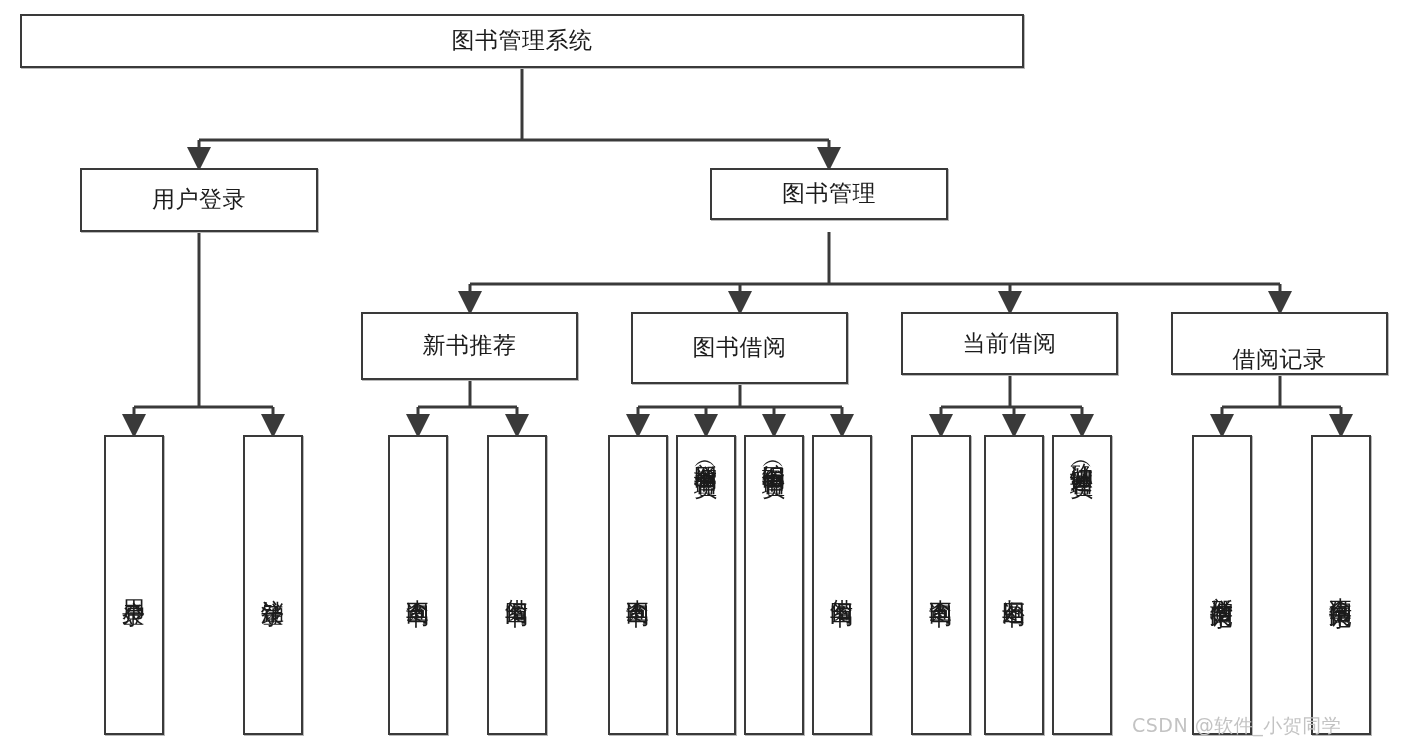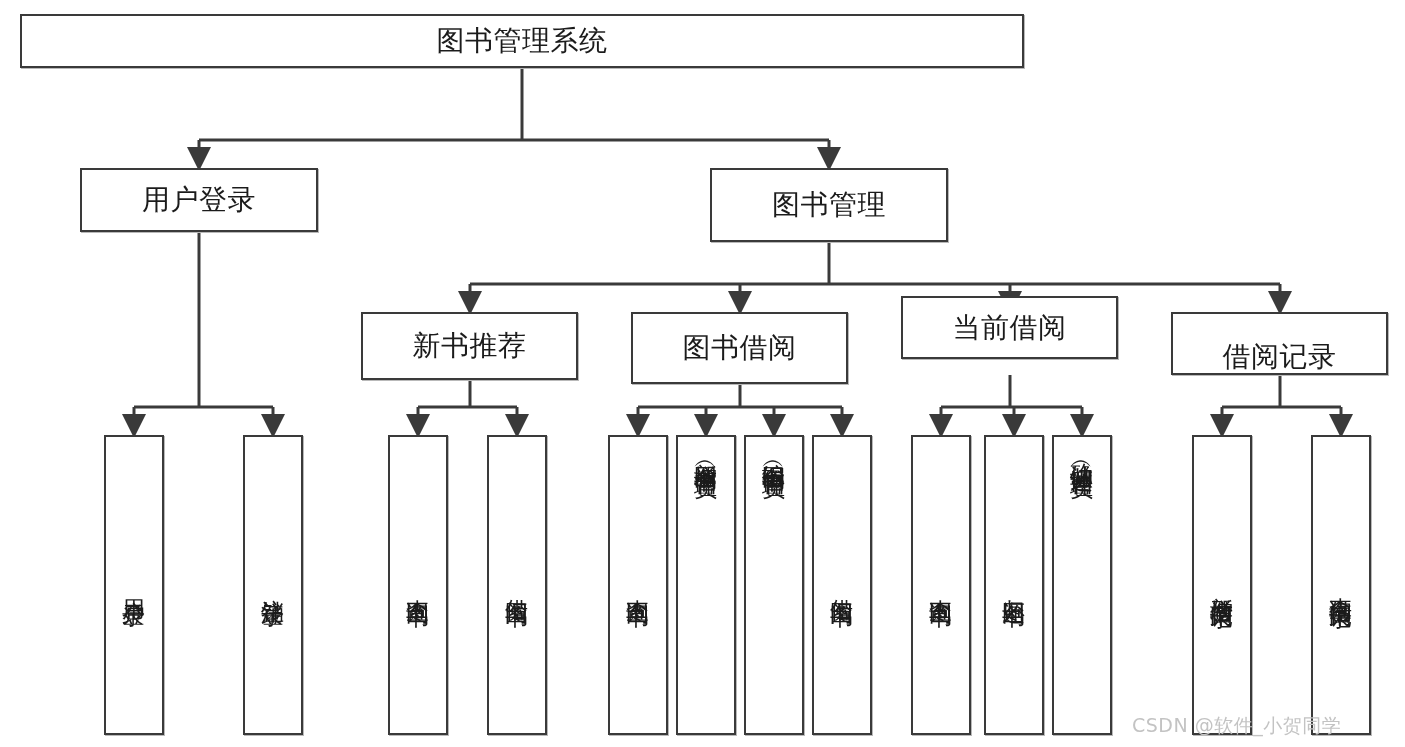--- a/index.html
+++ b/index.html
@@ -36,21 +36,21 @@
     color: #1b1b1b;
     box-shadow: 1px 1px 0 0 #b9b9b9;
   }
   .node .label {
     display: block;
     text-align: center;
     line-height: 1.18;
     letter-spacing: 0.5px;
   }
   .node.horiz .label {
-    font-size: 28px;
+    font-size: 23px;
     writing-mode: horizontal-tb;
   }
   .node.vert {
     align-items: flex-start;
     padding-top: 8px;
   }
   .node.vert .label {
     writing-mode: vertical-rl;
     text-orientation: upright;
     font-size: 23px;
@@ -119,30 +119,30 @@
       </g>
   </svg>
 
   <div id="node-layer">
       <div class="node horiz" style="left: 20px; top: 14px; width: 1004px; height: 54px;">
         <span class="label">图书管理系统</span>
       </div>
       <div class="node horiz" style="left: 80px; top: 168px; width: 238px; height: 64px;">
         <span class="label">用户登录</span>
       </div>
-      <div class="node horiz" style="left: 710px; top: 168px; width: 238px; height: 74px; font-family: Liberation Serif, serif;">
+      <div class="node horiz" style="left: 710px; top: 168px; width: 238px; height: 52px; font-family: Liberation Serif, serif;">
         <span class="label">图书管理</span>
       </div>
       <div class="node horiz" style="left: 361px; top: 312px; width: 217px; height: 68px;">
         <span class="label">新书推荐</span>
       </div>
       <div class="node horiz" style="left: 631px; top: 312px; width: 217px; height: 72px;">
         <span class="label">图书借阅</span>
       </div>
-      <div class="node horiz" style="left: 901px; top: 296px; width: 217px; height: 63px;">
+      <div class="node horiz" style="left: 901px; top: 312px; width: 217px; height: 63px;">
         <span class="label">当前借阅</span>
       </div>
       <div class="node horiz" style="left: 1171px; top: 312px; width: 217px; height: 63px; align-items: flex-end;">
         <span class="label">借阅记录</span>
       </div>
       <div class="node vert mid" style="left: 104px; top: 435px; width: 60px; height: 300px;">
         <span class="label">用户登录</span>
       </div>
       <div class="node vert mid" style="left: 243px; top: 435px; width: 60px; height: 300px;">
         <span class="label">注销登录</span>

